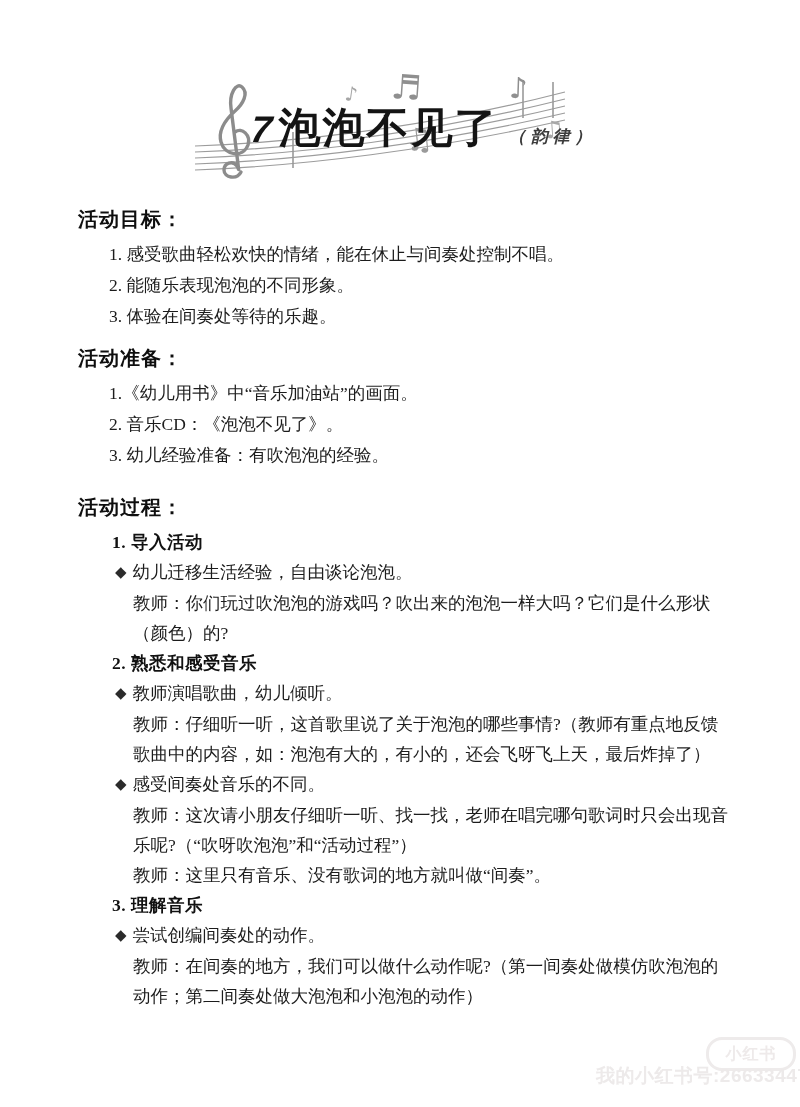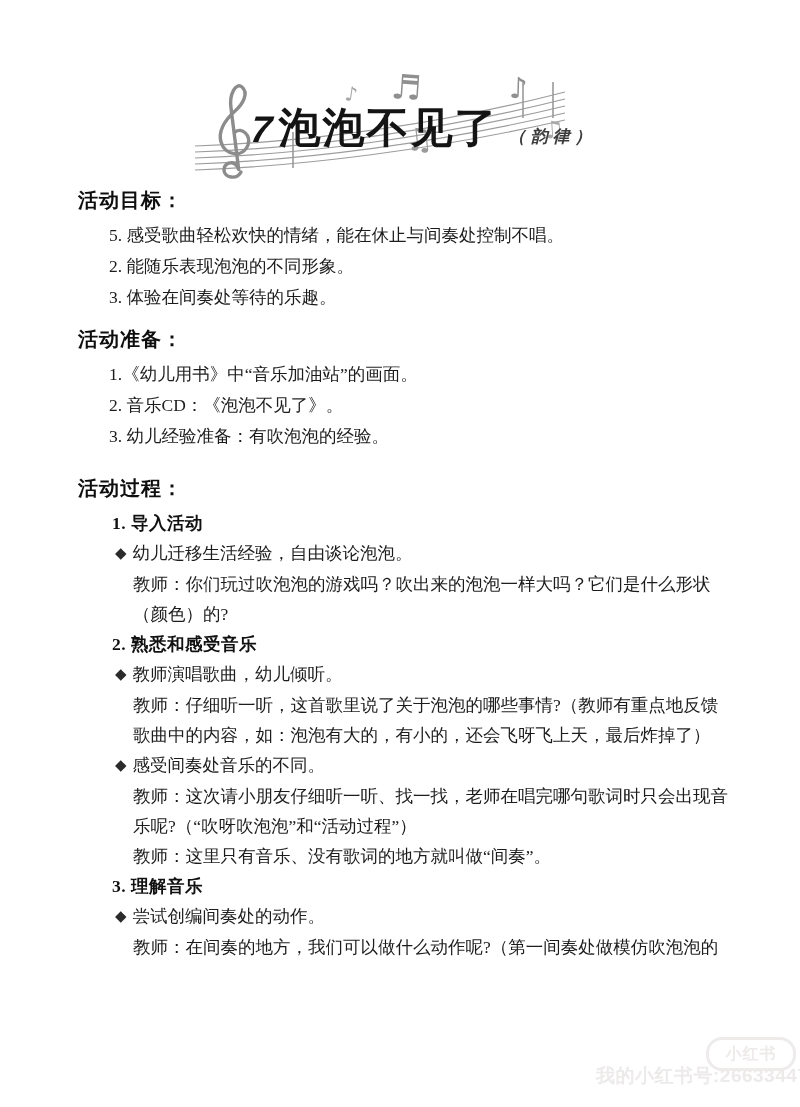--- a/index.html
+++ b/index.html
@@ -36,21 +36,21 @@
     margin-right:7px;display:inline-block;transform:skewX(-6deg);
   }
   .lesson-title{font-size:42px;font-weight:bold;letter-spacing:2px;}
   .lesson-subtitle{
     font-size:17px;font-weight:bold;color:#3c3c3c;
     margin-left:10px;letter-spacing:5px;
     font-family:"DejaVu Serif",serif;font-style:italic;
   }
 
   
-  .content{position:absolute;left:78px;top:188px;width:672px;}
+  .content{position:absolute;left:78px;top:207px;width:672px;}
   .sec-heading{
     margin:0 0 8px 0;
     font-family:"Liberation Sans","DejaVu Sans",sans-serif;
     font-size:20px;font-weight:bold;color:#0e0e0e;
     line-height:24px;letter-spacing:1px;
   }
   .sec-heading.mt1{margin-top:14px;}
   .sec-heading.mt2{margin-top:24px;}
   .num-list{margin:0 0 0 0;padding:0;list-style:none;}
   .num-list li{
@@ -117,21 +117,21 @@
 
     <div class="title-line">
       <span class="lesson-num">7</span><span class="lesson-title">泡泡不见了</span><span class="lesson-subtitle">（韵律）</span>
     </div>
   </div>
 
   <div class="content">
 
     <h2 class="sec-heading">活动目标：</h2>
     <ul class="num-list">
-      <li>5. 感受歌曲轻松欢快的情绪，能在休止与间奏处控制不唱。</li>
+      <li>1. 感受歌曲轻松欢快的情绪，能在休止与间奏处控制不唱。</li>
       <li>2. 能随乐表现泡泡的不同形象。</li>
       <li>3. 体验在间奏处等待的乐趣。</li>
     </ul>
 
     <h2 class="sec-heading mt1">活动准备：</h2>
     <ul class="num-list">
       <li>1.《幼儿用书》中“音乐加油站”的画面。</li>
       <li>2. 音乐CD：《泡泡不见了》。</li>
       <li>3. 幼儿经验准备：有吹泡泡的经验。</li>
     </ul>
@@ -161,20 +161,21 @@
       <div class="p-line p-text">教师：这次请小朋友仔细听一听、找一找，老师在唱完哪句歌词时只会出现音</div>
       <div class="p-line p-text">乐呢?（“吹呀吹泡泡”和“活动过程”）</div>
       <div class="p-line p-text">教师：这里只有音乐、没有歌词的地方就叫做“间奏”。</div>
 
       <div class="p-line p-step">3. 理解音乐</div>
 
       <div class="p-line p-bullet">
         <span class="diamond">◆</span><span>尝试创编间奏处的动作。</span>
       </div>
       <div class="p-line p-text">教师：在间奏的地方，我们可以做什么动作呢?（第一间奏处做模仿吹泡泡的</div>
+      <div class="p-line p-text">动作；第二间奏处做大泡泡和小泡泡的动作）</div>
 
     </div>
   </div>
 
   <div class="wm-badge">小红书</div>
   <div class="wm-text">我的小红书号:2663344733</div>
 
 </div>
 
 </body></html>

